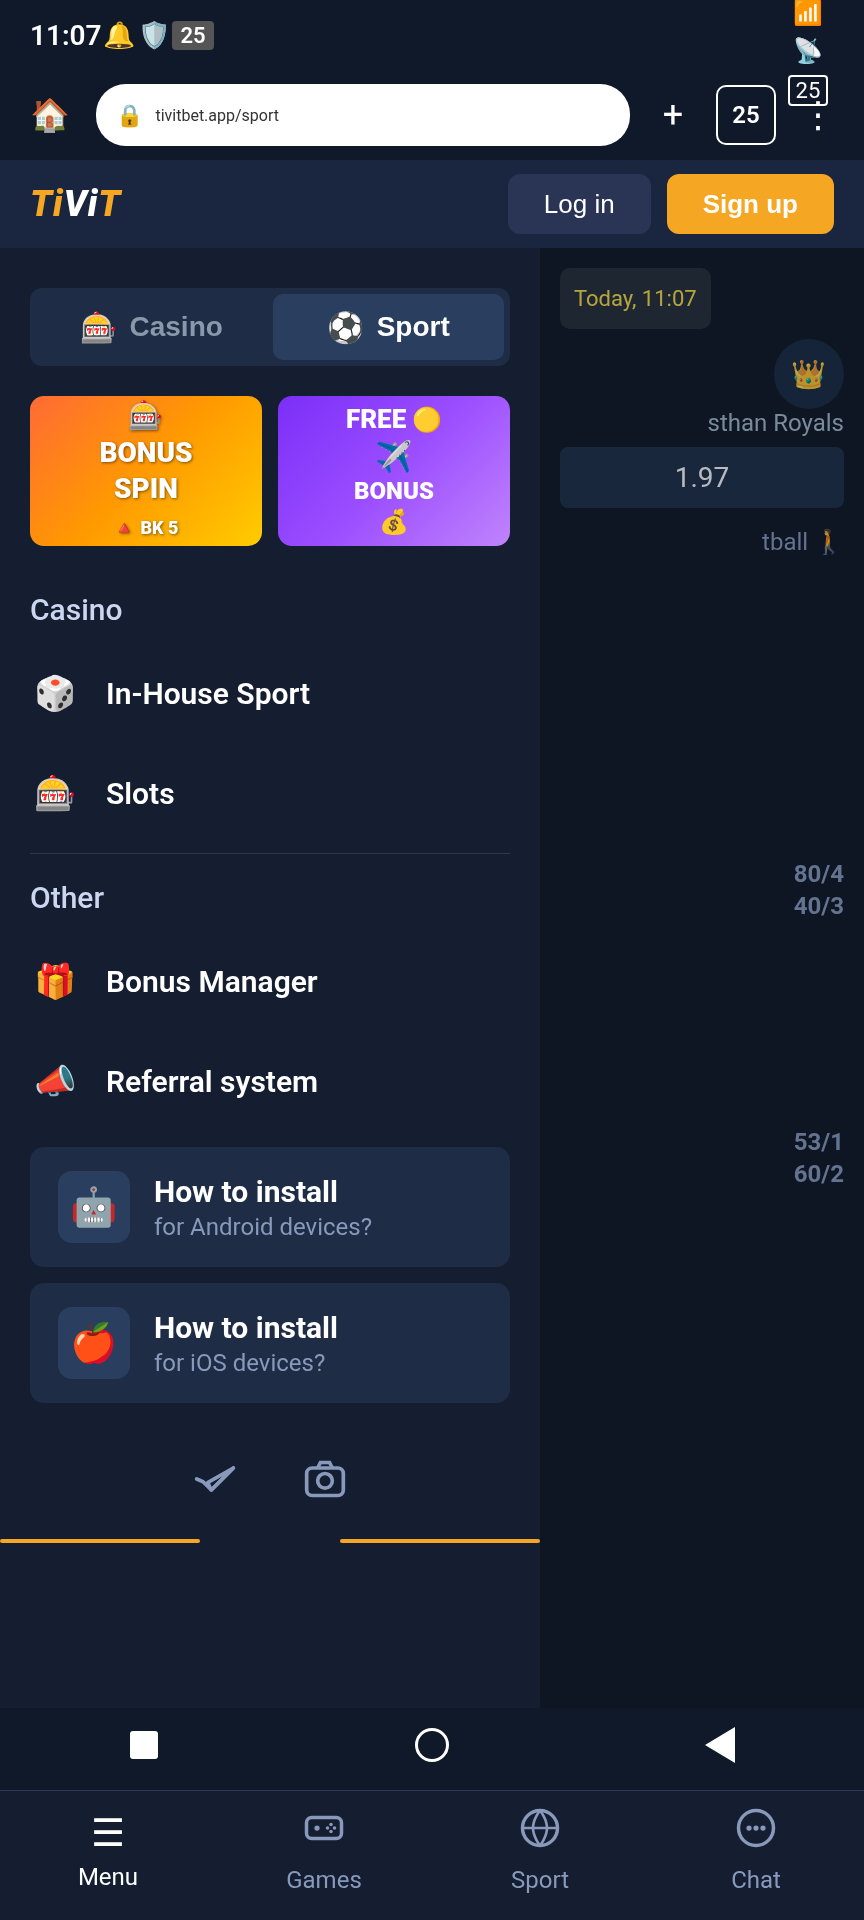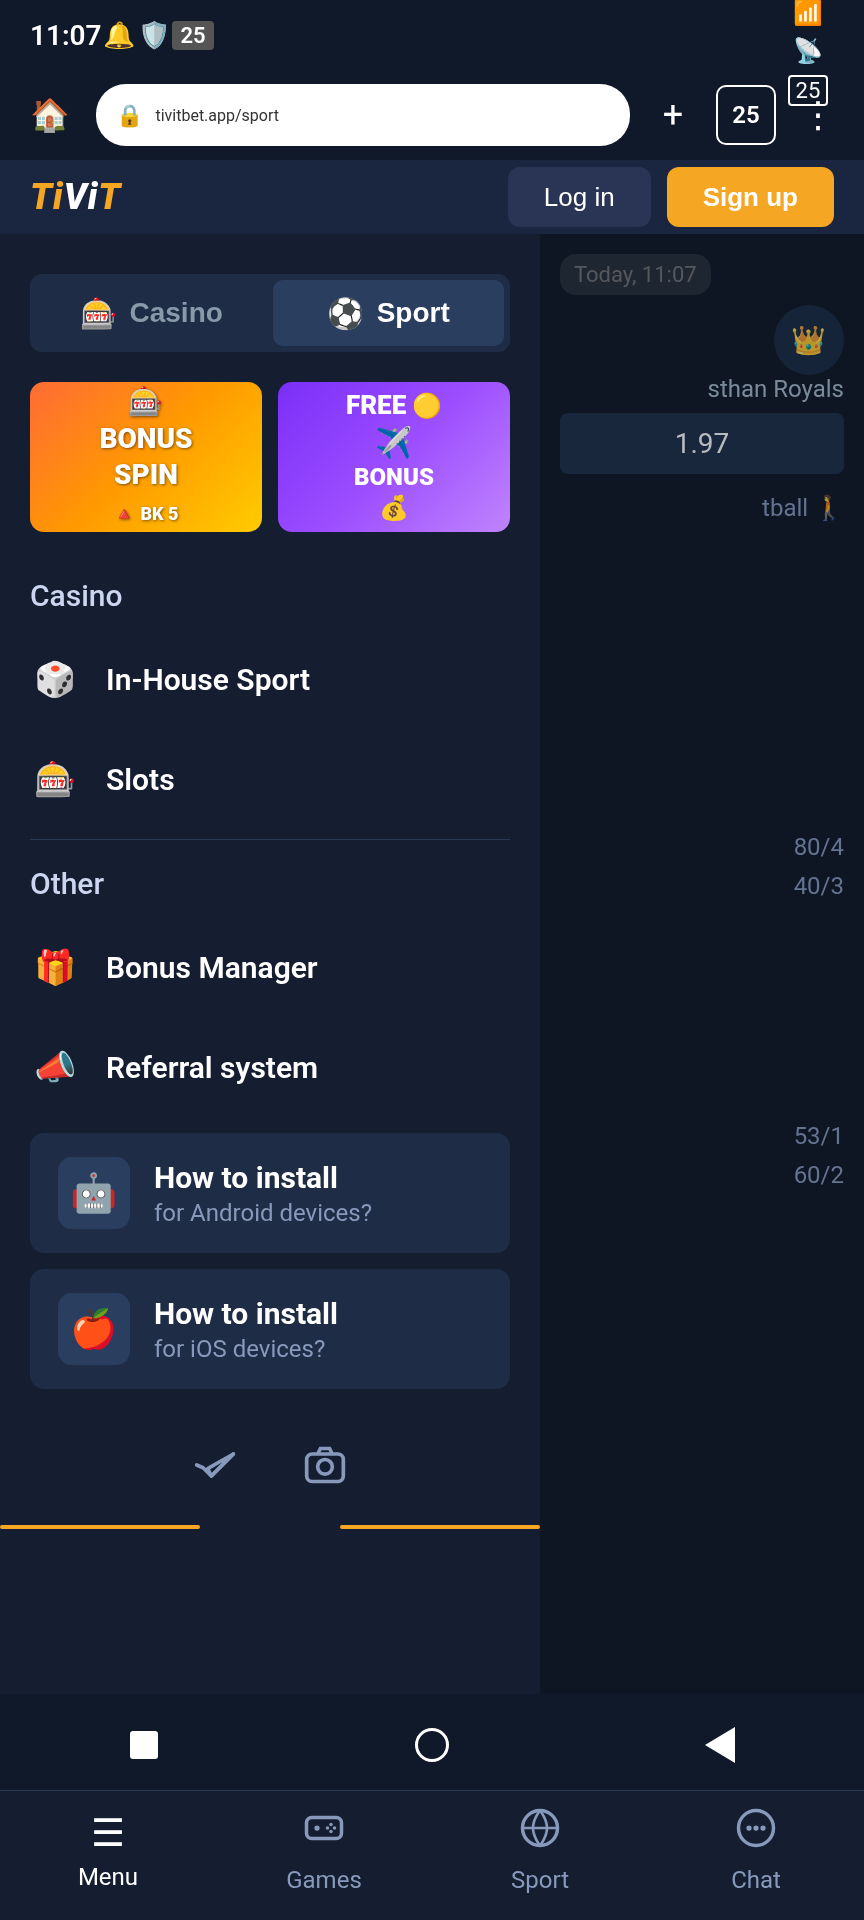--- a/index.html
+++ b/index.html
@@ -104,21 +104,21 @@
     }
     .browser-menu-btn {
       font-size: 36px;
       color: #fff;
       padding: 0 8px;
     }
 
     
     .app-header {
       background: #1a2540;
-      height: 74px;
+      height: 88px;
       display: flex;
       align-items: center;
       justify-content: space-between;
       padding: 0 30px;
     }
     .app-logo {
       font-size: 36px;
       font-weight: 900;
       color: #f5a623;
       font-style: italic;
@@ -331,24 +331,24 @@
       color: #8899bb;
       cursor: pointer;
     }
 
     
     .bg-match-info {
       margin-bottom: 20px;
     }
     .bg-date-badge {
       background: rgba(255,255,255,0.1);
-      color: #737373;
+      color: #fde047;
       font-size: 22px;
-      padding: 8px 14px;
-      border-radius: 16px;
+      padding: 18px 14px;
+      border-radius: 10px;
       display: inline-block;
       margin-bottom: 10px;
     }
     .bg-team-logo {
       width: 70px;
       height: 70px;
       background: #1a2a40;
       border-radius: 50%;
       display: flex;
       align-items: center;
@@ -360,21 +360,21 @@
     .bg-odds-btn {
       background: #1e2d45;
       border-radius: 8px;
       padding: 14px 20px;
       font-size: 28px;
       color: #fff;
       text-align: center;
       margin-top: 10px;
     }
     .bg-sport-label { font-size: 24px; color: #8899bb; margin-top: 20px; text-align: right; }
-    .bg-score { font-size: 24px; color: #8899bb; text-align: right; margin: 11px 0; }
+    .bg-score { font-size: 24px; color: #8899bb; text-align: right; margin: 4px 0; font-weight: bold; }
 
     
     .underline-bar {
       height: 4px;
       background: #f5a623;
       width: 200px;
       border-radius: 2px;
     }
     .underline-bar-2 {
       height: 4px;

